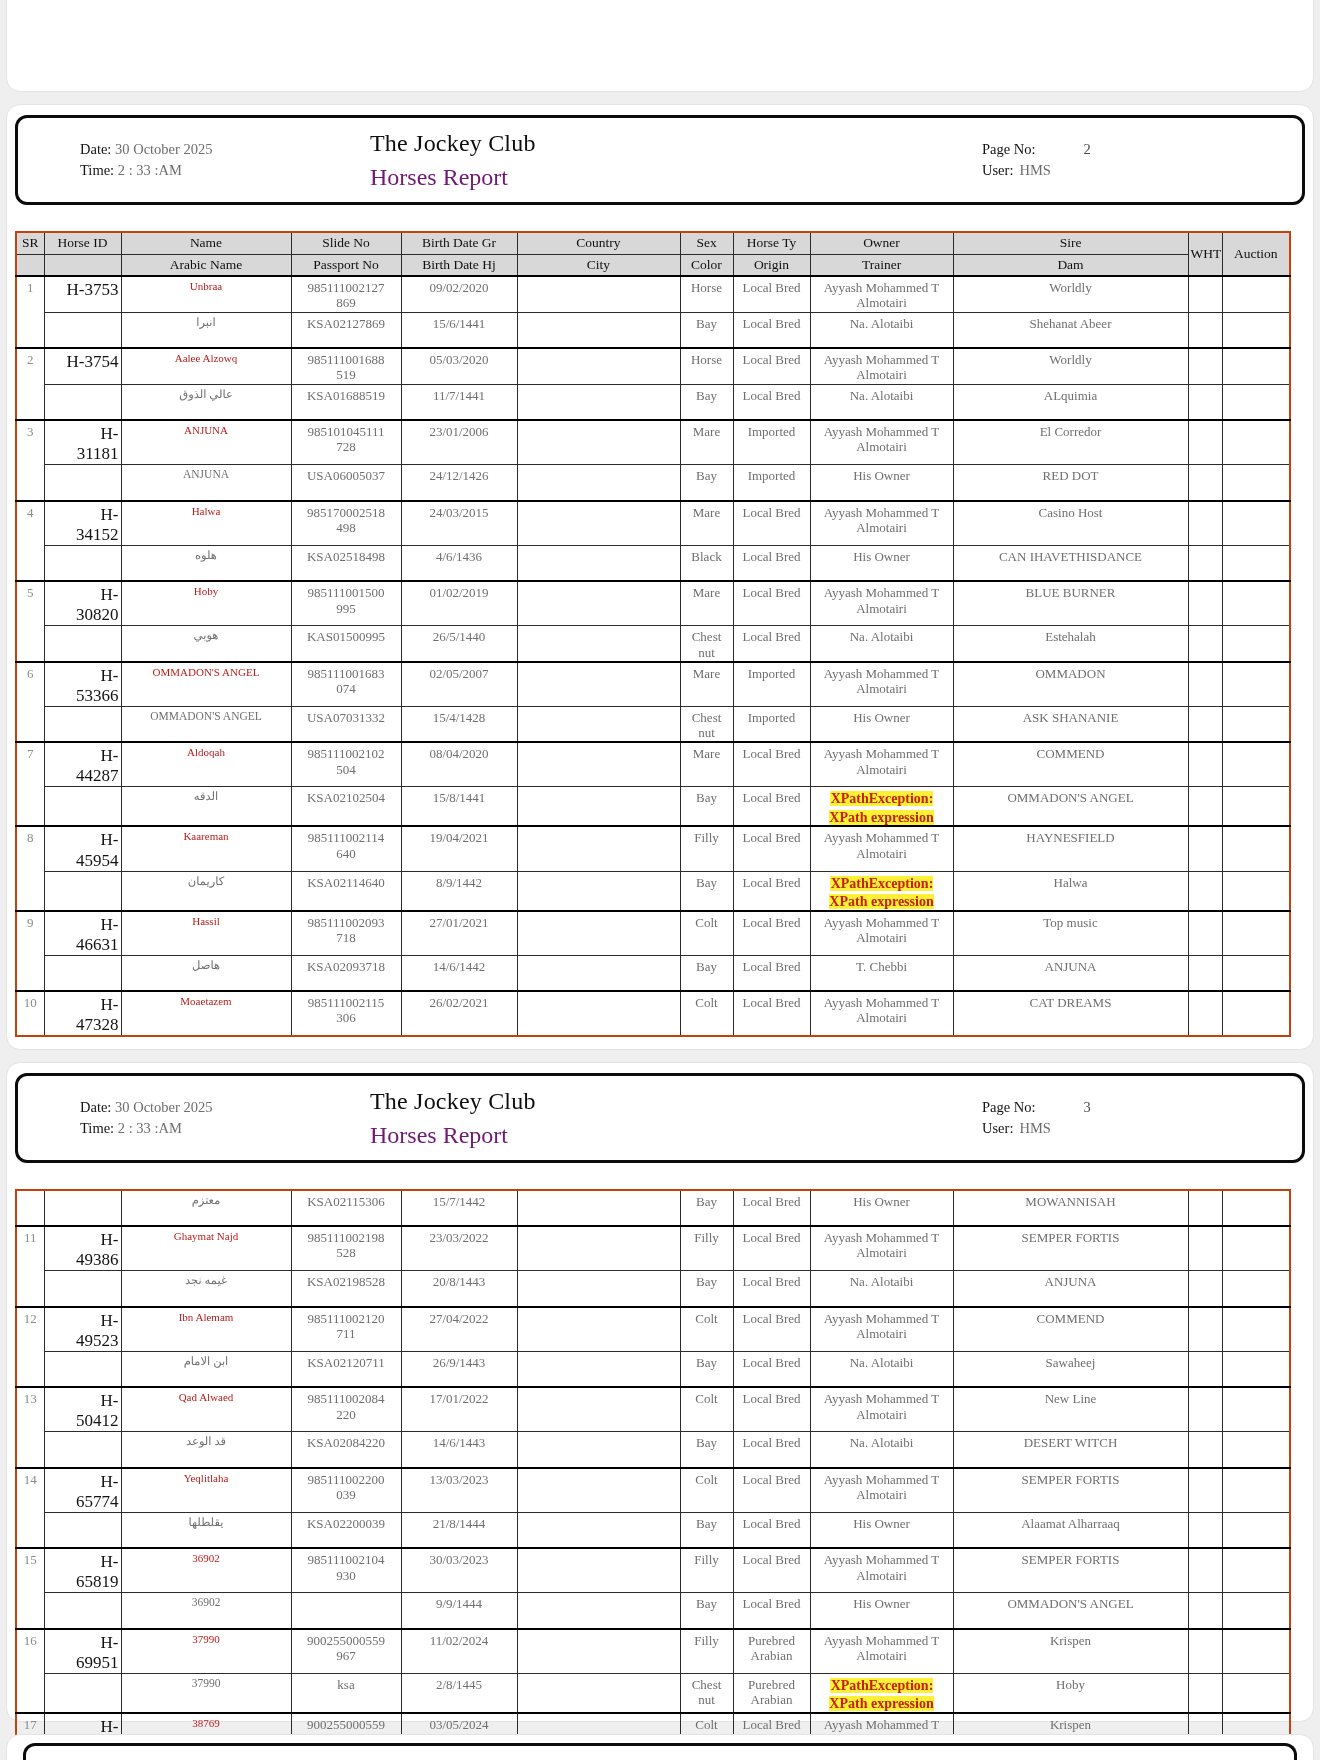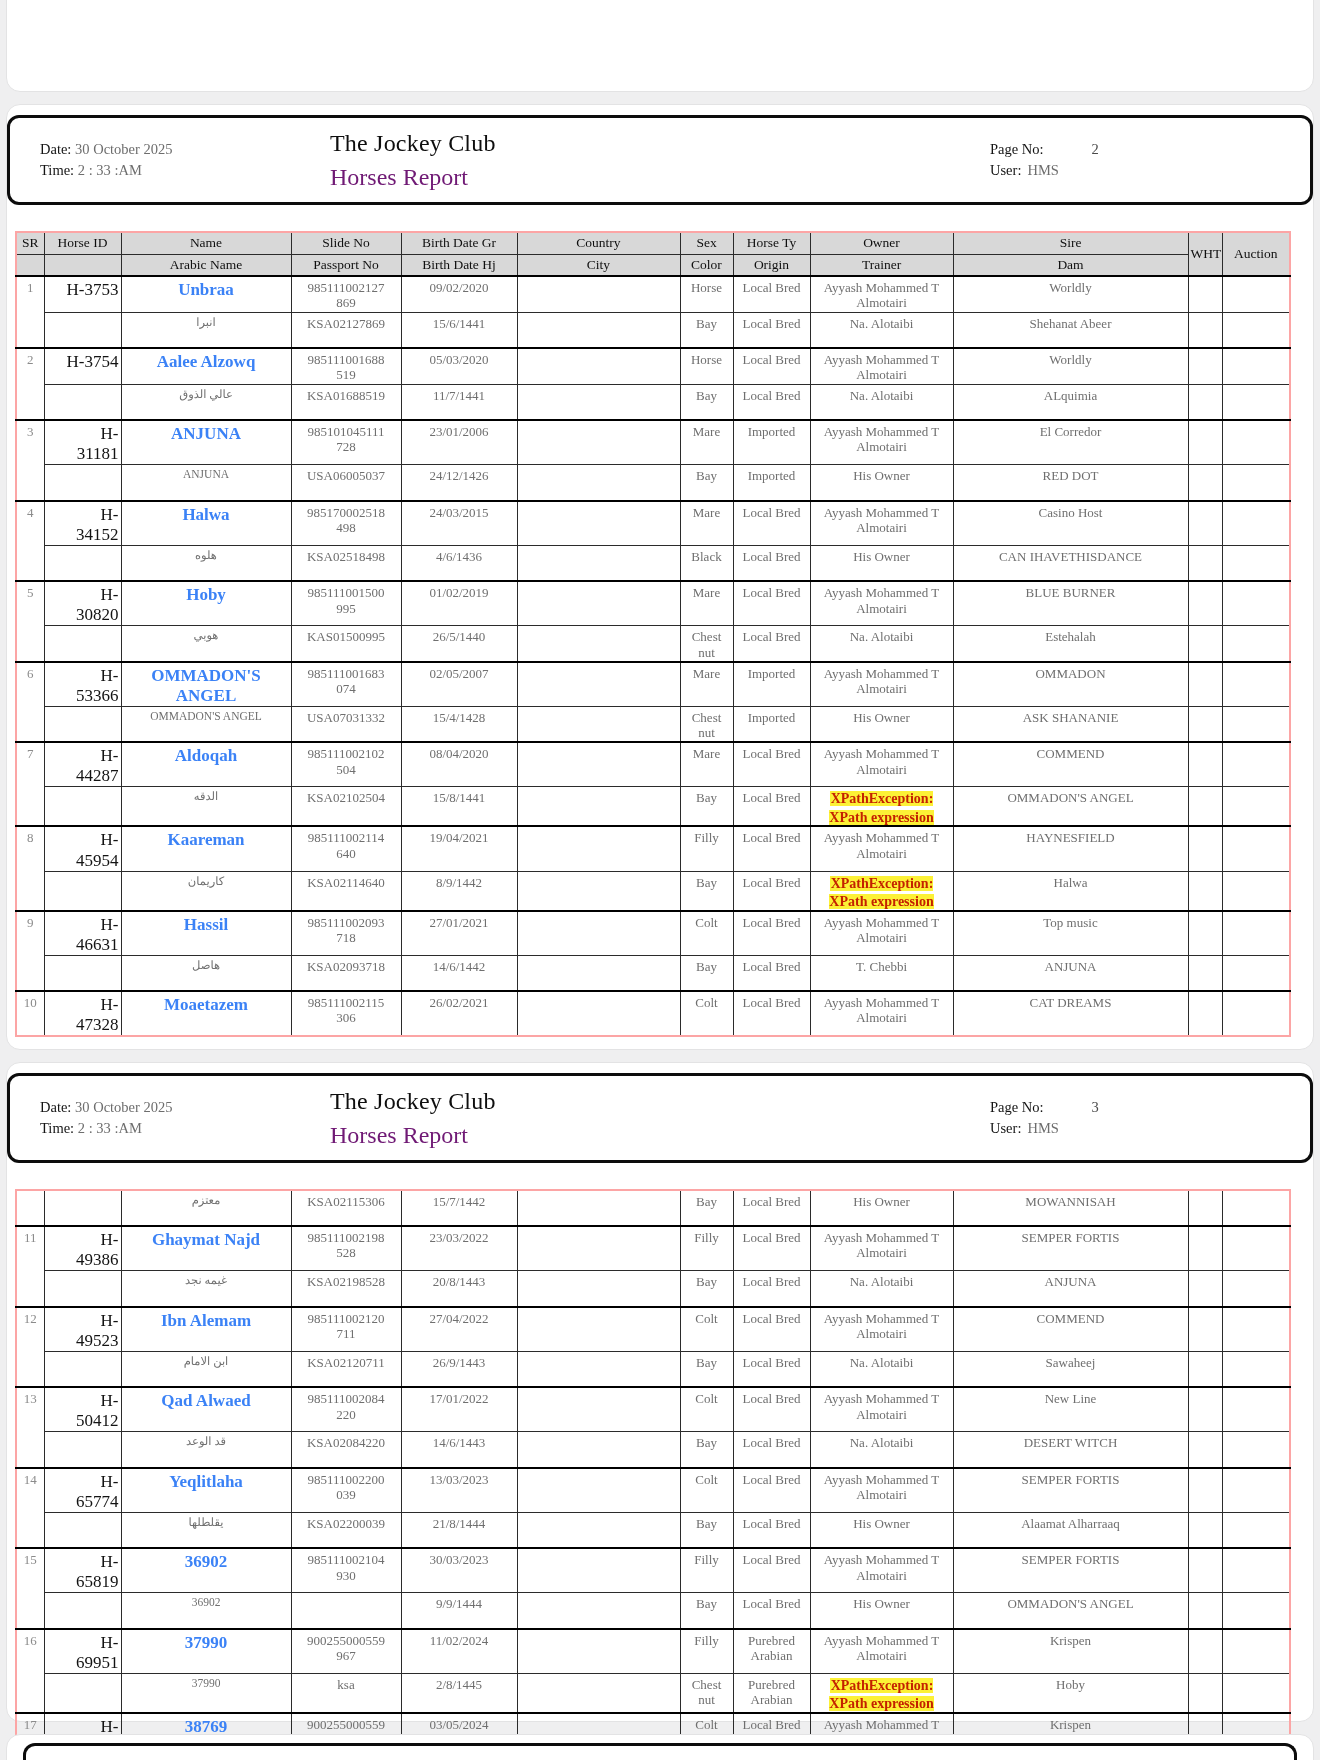--- a/index.html
+++ b/index.html
@@ -12,22 +12,22 @@
     position:absolute;left:6px;width:1308px;background:#ffffff;
     border:1px solid #e3e3e4;border-radius:14px;box-sizing:border-box;
   }
   .card-partial-top{top:-18px;height:110px}
   #page2{top:104px;height:946px}
   #page3{top:1062px;height:660px}
   .card-partial-bottom{top:1734px;height:40px;border-radius:14px 14px 0 0;overflow:hidden}
 
   
   .hbox{
-    margin:10px 0 0;height:90px;border:3px solid #0c0c0c;border-radius:12px;
-    display:grid;grid-template-columns:320px 1fr 320px;align-items:center;box-sizing:border-box;
+    margin:10px 8px 0;height:90px;border:3px solid #0c0c0c;border-radius:12px;
+    display:grid;grid-template-columns:320px 1fr 320px;align-items:center;box-sizing:border-box;padding-left:32px;
   }
   .h-left{justify-self:start;padding-left:30px}
   .h-right{justify-self:start}
   .h-line{font-size:14.5px;color:#141414;margin:4px 0;white-space:nowrap}
   .lbl{color:#141414}
   .val{color:#6d6d6d}
   .pgno{margin-left:48px;color:#4a4a4a}
   .usr{margin-left:6px}
   .h-center{text-align:left}
   .h-title{font-size:24px;color:#0e0e0e;letter-spacing:.2px}
@@ -35,37 +35,37 @@
 
   
   .stable-row{margin:14px 0 0 22px;display:flex;align-items:center;gap:34px}
   .stable-chip{width:178px;height:20px;background:#d9d9d9;color:#151515;font-size:13.5px;text-align:center;line-height:20px}
   .stable-val{color:#767676;font-size:13.5px}
 
   
   table.rpt{
     border-collapse:collapse;table-layout:fixed;
     margin:26px 26px 0 8px;width:calc(100% - 34px);
-    border:2px solid #fca5a5;
+    border:2px solid #c2410c;
   }
   .rpt-p3{margin-top:8px}
   .rpt th,.rpt td{border:1px solid #2b2b2b;box-sizing:border-box;overflow:hidden}
   .rpt th{
     background:#d8d8d8;font-weight:normal;font-size:13.5px;color:#0f0f0f;
     height:22px;padding:0 2px;text-align:center;
   }
   .rpt thead tr:last-child th{border-bottom:2px solid #000}
   .rpt td{
     font-size:13px;color:#6f6f6f;text-align:center;vertical-align:top;
     padding:3px 2px 0;height:36px;line-height:1.18;
   }
   tr.entry-start td{border-top:2px solid #000}
   td.c-sr{color:#8b8b8b}
   td.c-hid{text-align:right;color:#131313;padding-left:19px;font-size:17px}
-  td.c-name{color:#3b82f6;font-weight:700;font-size:17px}
+  td.c-name{color:#b91c1c;font-weight:400;font-size:11px}
   td.c-slide{padding-left:15px;padding-right:15px;word-break:break-all}
   td.c-ar{font-family:Liberation Serif, serif;font-size:11.5px;direction:rtl}
   .clip{max-height:41px;overflow:hidden;margin-bottom:-6px}
   .err{
     display:inline;background:#fcf136;color:#c42100;font-weight:700;
     font-size:14px;line-height:1.3;padding:0 1px;
   }
   .hbox-start{
     margin:8px 16px 0;height:30px;border:3px solid #0c0c0c;border-bottom:none;
     border-radius:12px 12px 0 0;background:#fff;

